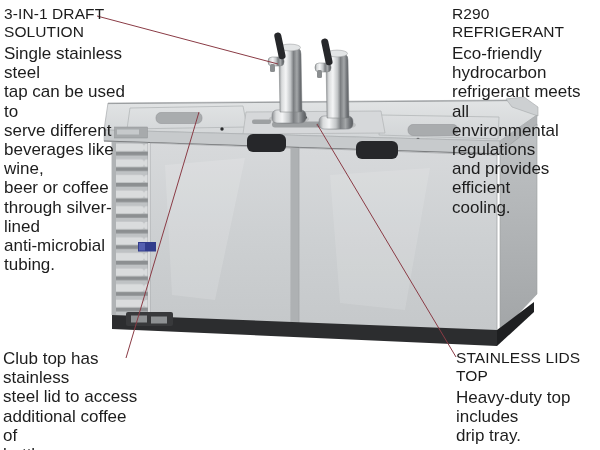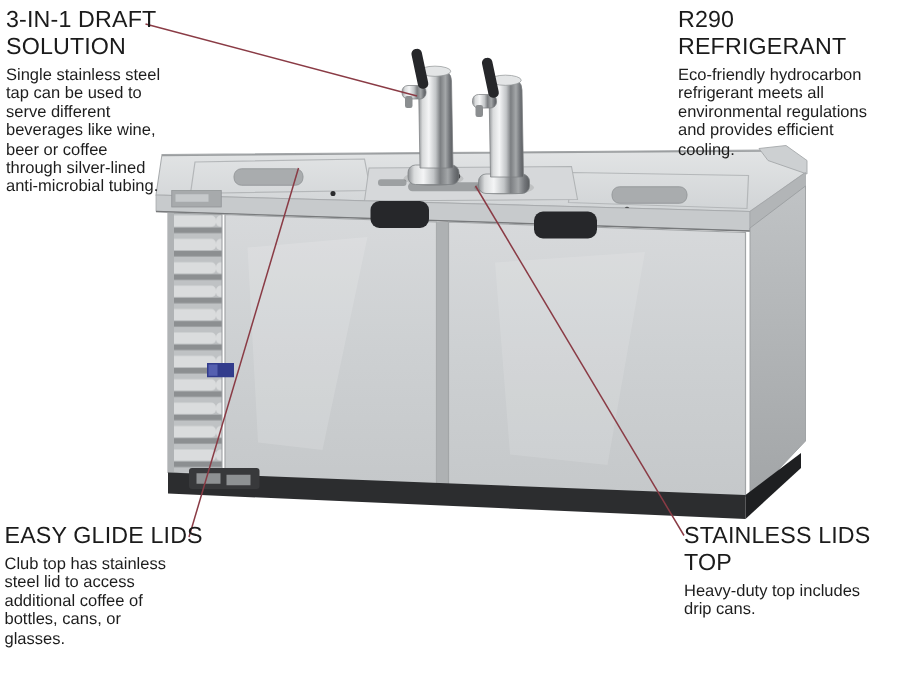--- a/index.html
+++ b/index.html
@@ -9,21 +9,21 @@
     font-family:"Liberation Sans","DejaVu Sans",sans-serif;
   }
   .stage{position:absolute;inset:0;padding-left:10px;}
   svg.figure{position:absolute;left:0;top:0;}
   .callout{position:absolute;color:#1d1d1d;}
   .callout h2{
     font-size:15.5px;font-weight:400;margin:0 0 3px 0;line-height:1.16;
     white-space:pre-line;letter-spacing:.1px;color:#1b1b1b;
   }
   .callout p{
-    font-size:11px;margin:0;line-height:1.13;white-space:pre-line;color:#1d1d1d;
+    font-size:17px;margin:0;line-height:1.13;white-space:pre-line;color:#1d1d1d;
   }
   .co-tl{left:4px;top:5px;width:130px;}
   .co-tr{left:452px;top:5px;width:150px;}
   .co-bl{left:3px;top:349px;width:135px;}
   .co-br{left:456px;top:349px;width:142px;}
 </style>
 </head>
 <body>
 
 <div class="stage">
@@ -162,28 +162,27 @@
   <div class="callout co-tr">
     <h2>R290 REFRIGERANT</h2>
     <p>Eco-friendly hydrocarbon
 refrigerant  meets all
 environmental regulations
 and provides efficient
 cooling.</p>
   </div>
 
   <div class="callout co-bl">
-    <h2>EASY GLIDE LIDS</h2>
     <p>Club top has stainless
 steel lid to access
 additional coffee of
 bottles, cans, or
 glasses.</p>
   </div>
 
   <div class="callout co-br">
     <h2>STAINLESS LIDS
 TOP</h2>
     <p>Heavy-duty top includes
-drip cans.</p>
+drip tray.</p>
   </div>
 
 </div>
 
 </body></html>

